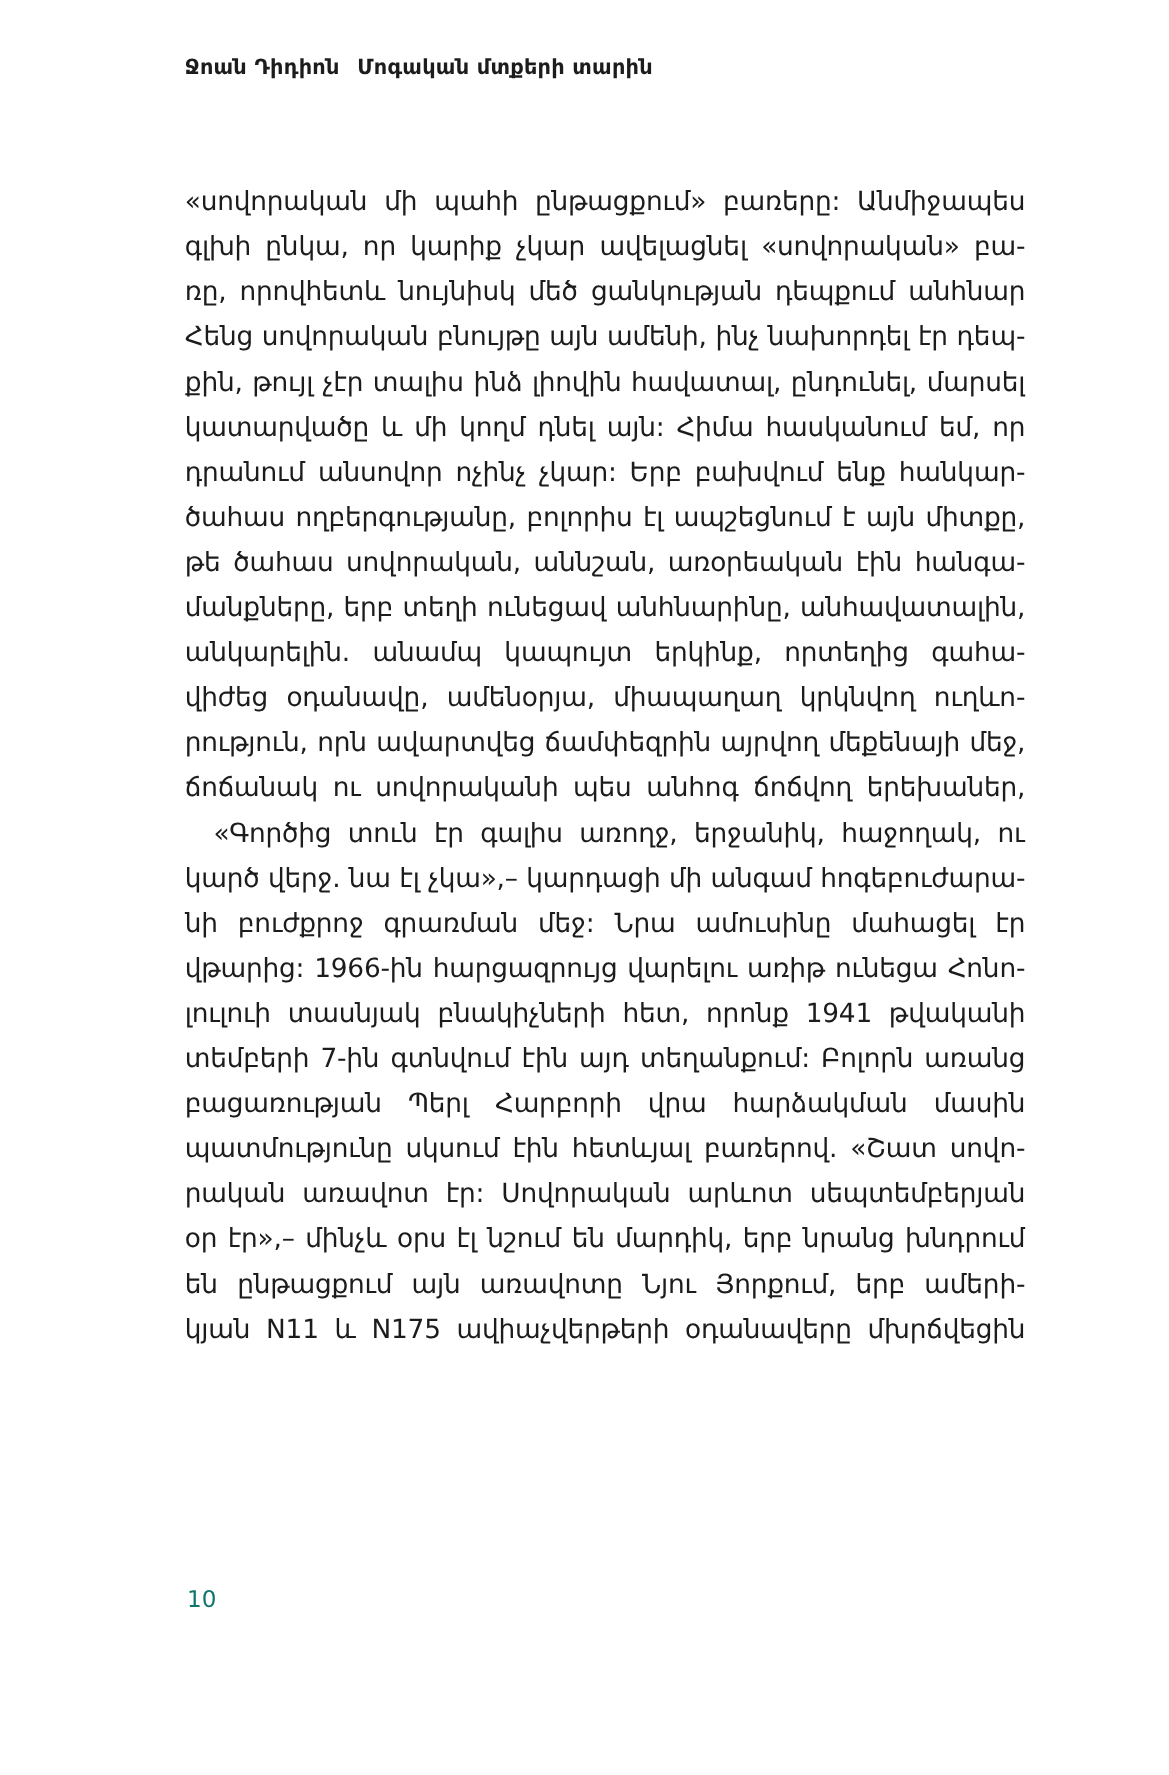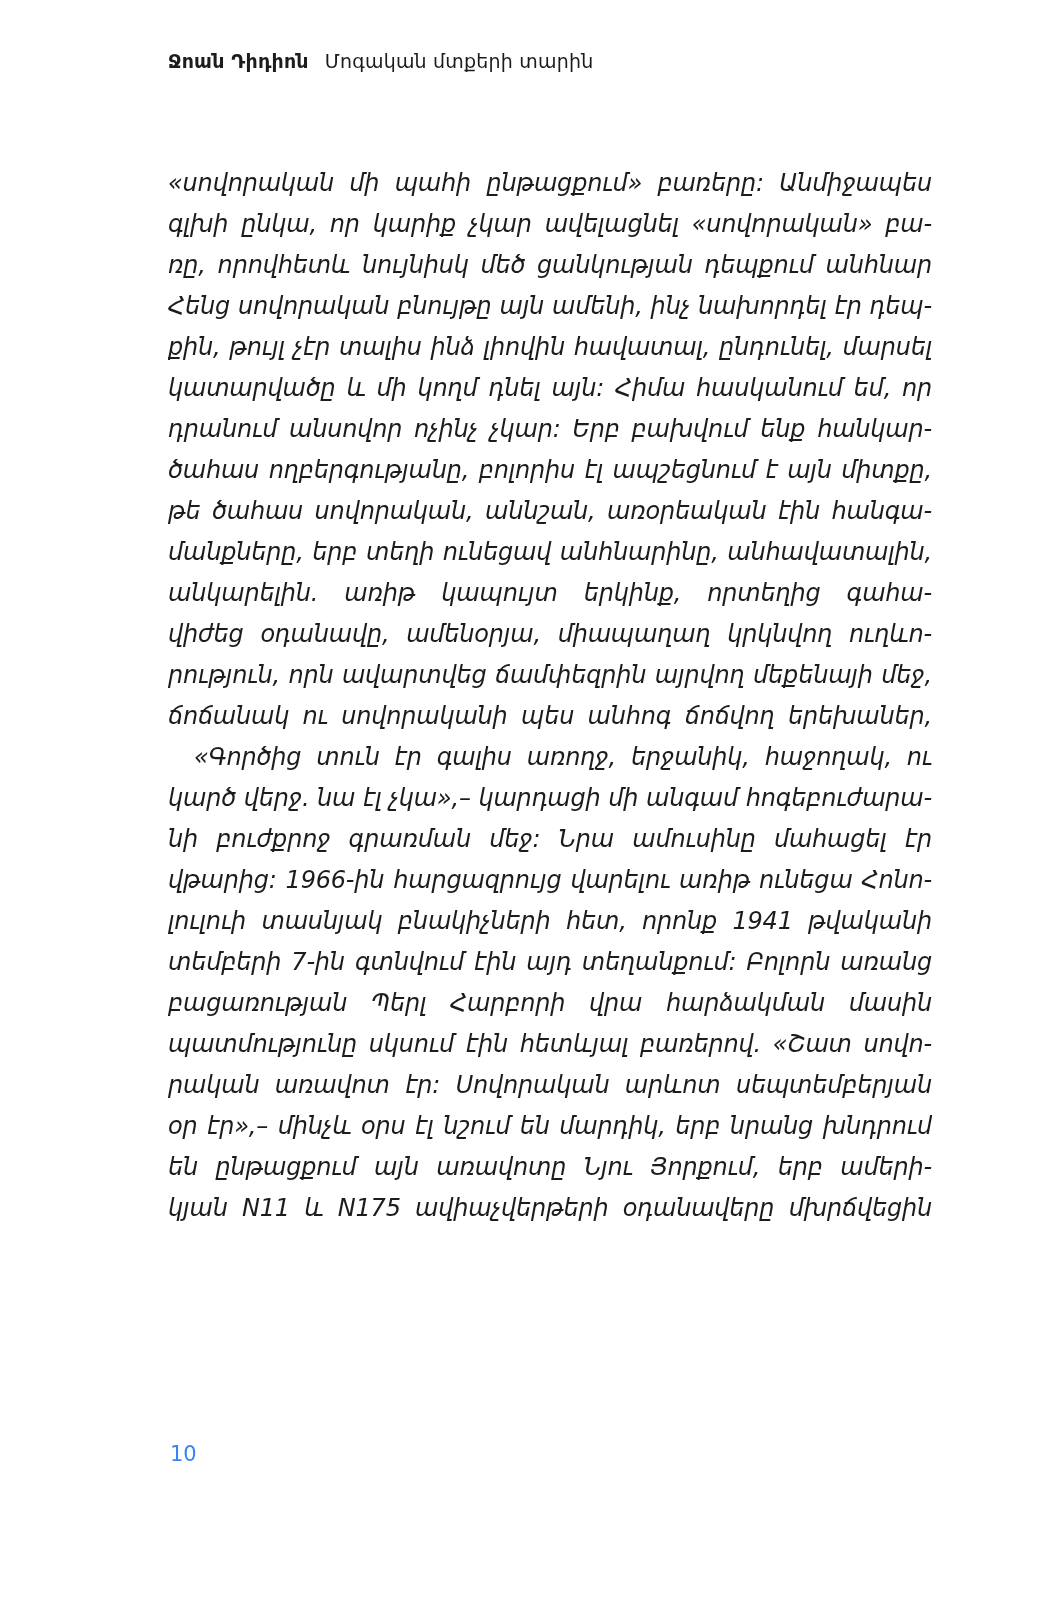--- a/index.html
+++ b/index.html
@@ -22,33 +22,32 @@
     top: 50px;
     font-size: 19px;
     letter-spacing: 0.2px;
     white-space: nowrap;
     color: #1c1c1c;
   }
   .running-header .author {
     font-weight: 700;
   }
   .running-header .title {
-    font-weight: 400;
+    font-weight: 700;
     margin-left: 16px;
   }
   .body-text {
     position: absolute;
     left: 168px;
     top: 163px;
     width: 764px;
   }
   .para {
     margin: 0;
     padding: 0;
-    font-style: italic;
   }
   .line {
     width: 764px;
     height: 41px;
     line-height: 41px;
     font-size: 24px;
     letter-spacing: -0.2px;
     text-align: justify;
     text-align-last: justify;
     white-space: normal;
@@ -58,21 +57,21 @@
     text-align-last: left;
   }
   .line.indent {
     text-indent: 26px;
   }
   .page-number {
     position: absolute;
     left: 170px;
     top: 1442px;
     font-size: 21px;
-    color: #3b82f6;
+    color: #0f766e;
   }
 </style>
 </head>
 <body>
 
 <div class="page">
 
   <div class="running-header">
     <span class="author">Ջոան Դիդիոն</span><span class="title">Մոգական մտքերի տարին</span>
   </div>
@@ -83,21 +82,21 @@
       <div class="line">«սովորական մի պահի ընթացքում» բառերը: Անմիջապես</div>
       <div class="line">գլխի ընկա, որ կարիք չկար ավելացնել «սովորական» բա-</div>
       <div class="line">ռը, որովհետև նույնիսկ մեծ ցանկության դեպքում անհնար</div>
       <div class="line">Հենց սովորական բնույթը այն ամենի, ինչ նախորդել էր դեպ-</div>
       <div class="line">քին, թույլ չէր տալիս ինձ լիովին հավատալ, ընդունել, մարսել</div>
       <div class="line">կատարվածը և մի կողմ դնել այն: Հիմա հասկանում եմ, որ</div>
       <div class="line">դրանում անսովոր ոչինչ չկար: Երբ բախվում ենք հանկար-</div>
       <div class="line">ծահաս ողբերգությանը, բոլորիս էլ ապշեցնում է այն միտքը,</div>
       <div class="line">թե ծահաս սովորական, աննշան, առօրեական էին հանգա-</div>
       <div class="line">մանքները, երբ տեղի ունեցավ անհնարինը, անհավատալին,</div>
-      <div class="line">անկարելին. առիթ կապույտ երկինք, որտեղից գահա-</div>
+      <div class="line">անկարելին. անամպ կապույտ երկինք, որտեղից գահա-</div>
       <div class="line">վիժեց օդանավը, ամենօրյա, միապաղաղ կրկնվող ուղևո-</div>
       <div class="line">րություն, որն ավարտվեց ճամփեզրին այրվող մեքենայի մեջ,</div>
       <div class="line">ճոճանակ ու սովորականի պես անհոգ ճոճվող երեխաներ,</div>
     </div>
 
     <div class="para">
       <div class="line indent">«Գործից տուն էր գալիս առողջ, երջանիկ, հաջողակ, ու հան-</div>
       <div class="line">կարծ վերջ. նա էլ չկա»,– կարդացի մի անգամ հոգեբուժարա-</div>
       <div class="line">նի բուժքրոջ գրառման մեջ: Նրա ամուսինը մահացել էր ավտո-</div>
       <div class="line">վթարից: 1966-ին հարցազրույց վարելու առիթ ունեցա Հոնո-</div>

